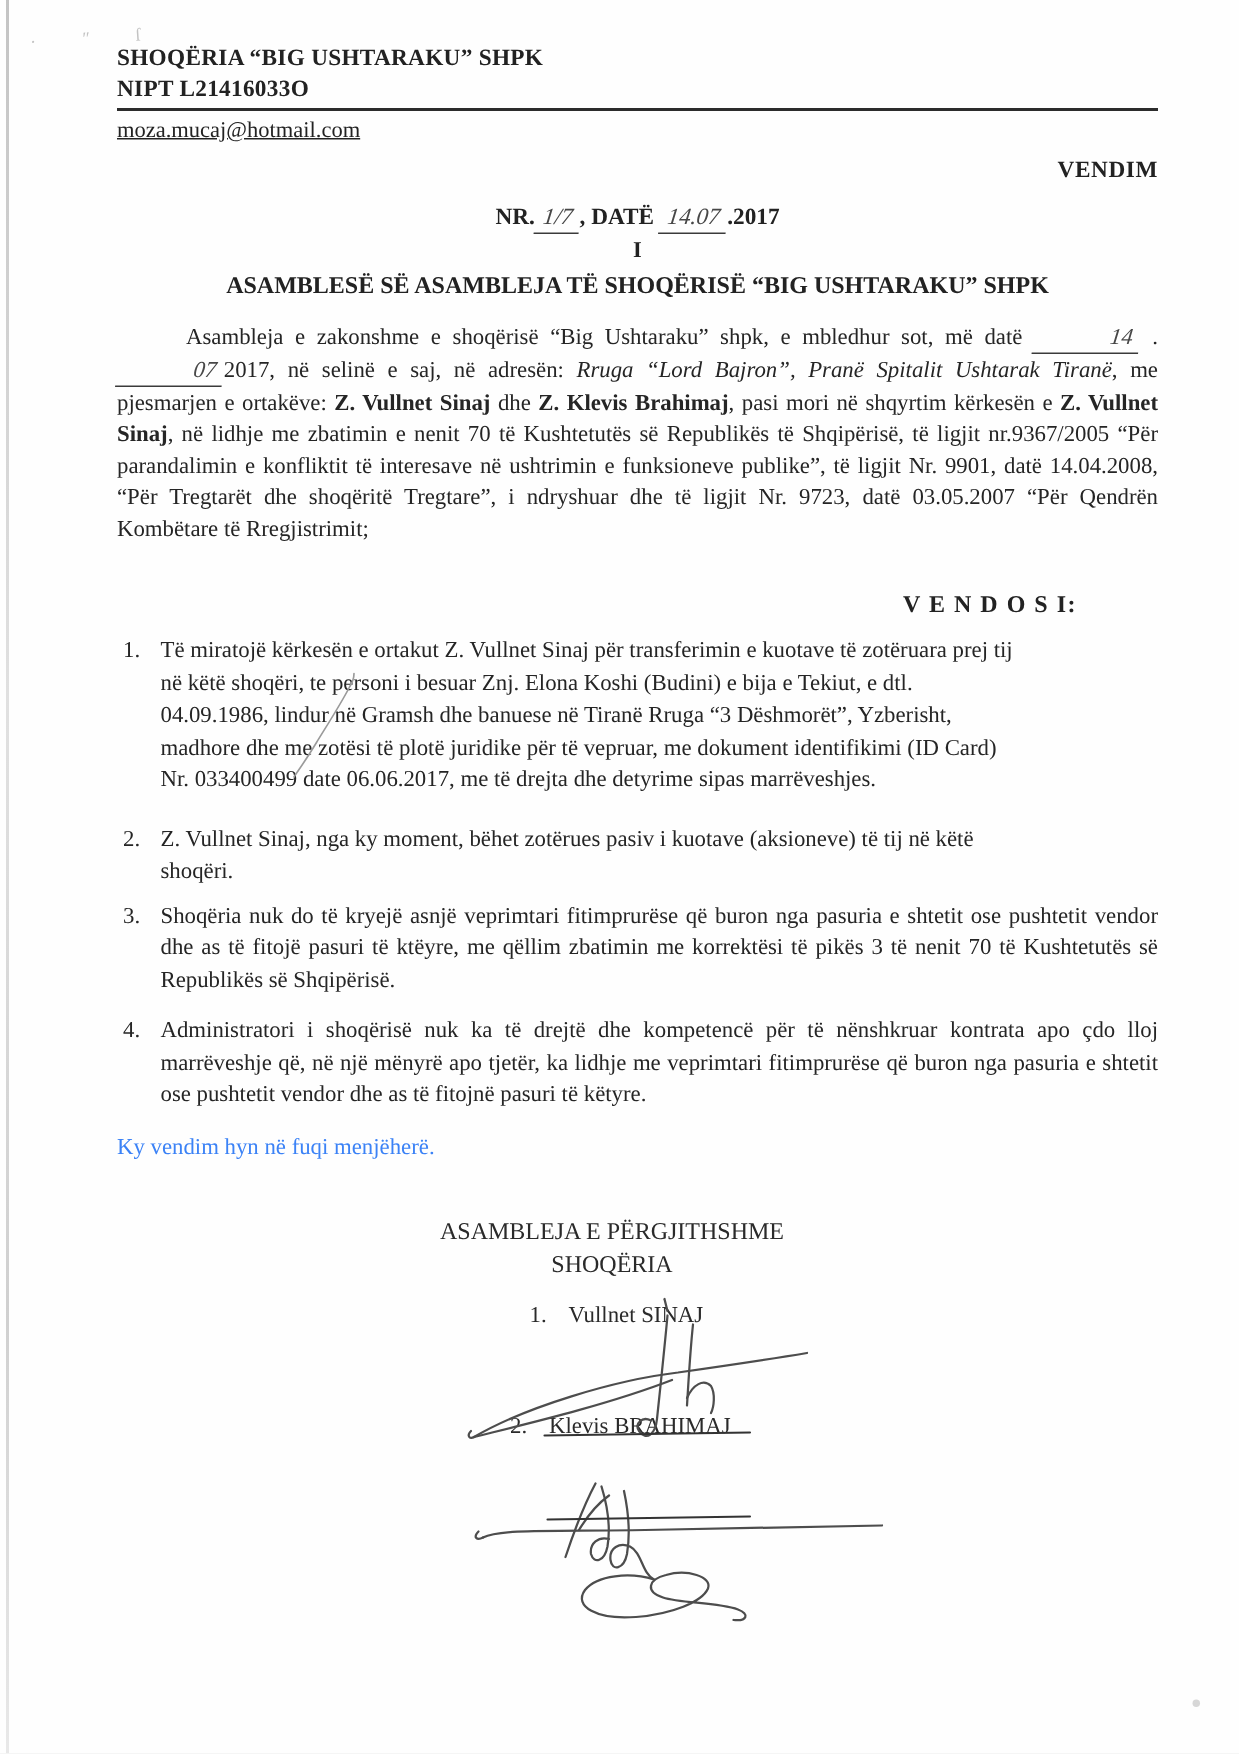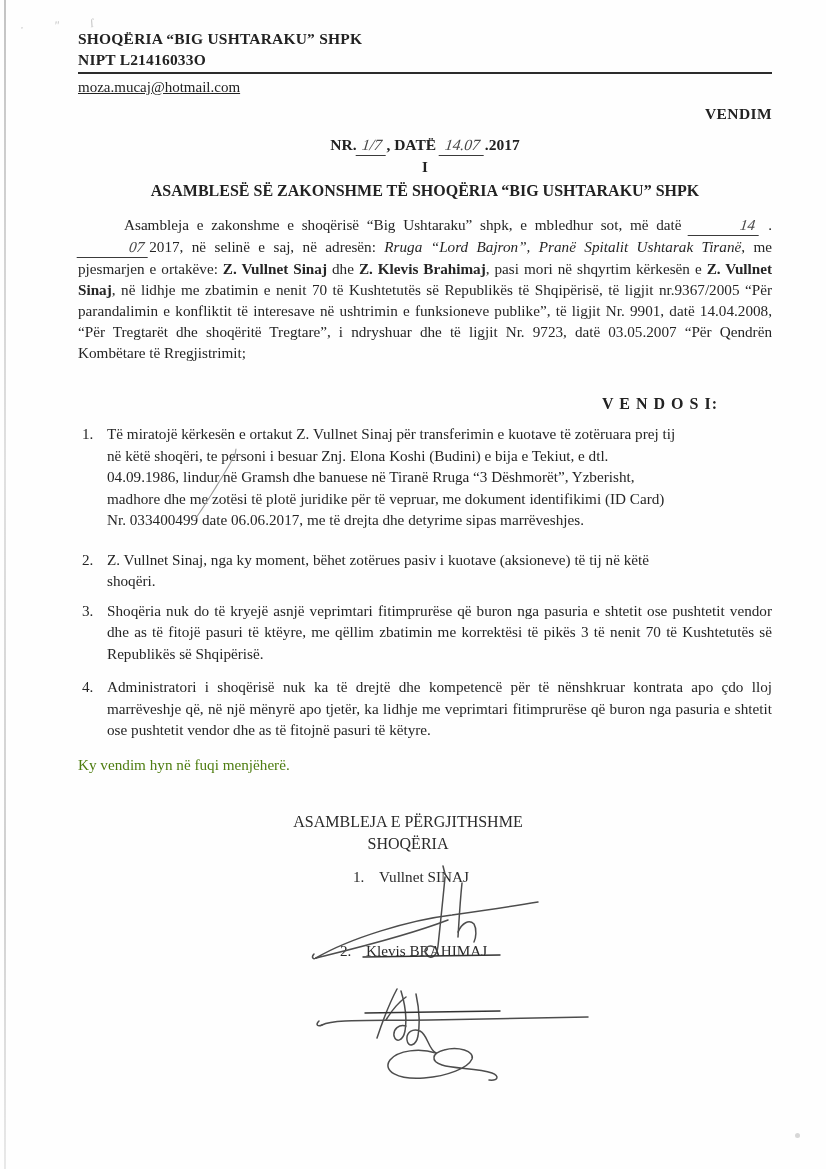--- a/index.html
+++ b/index.html
@@ -42,21 +42,21 @@
 
   .decisions{margin-top:8px;}
   .decision{display:flex;padding-left:4px;font-size:15.2px;line-height:21.5px;color:#252525;}
   .decision .num{width:25px;flex:none;}
   .decision .txt{flex:1;white-space:pre-line;text-align:justify;}
   .d1{margin-bottom:18px;}
   .d2{margin-bottom:8px;}
   .d3{margin-bottom:12px;}
   .d4{margin-bottom:13px;}
 
-  .closing{font-size:15.2px;line-height:21.5px;color:#4d7c0f;}
+  .closing{font-size:15.2px;line-height:21.5px;color:#3b82f6;}
 
   .sig-heading{width:660px;text-align:center;margin-top:36px;font-size:16px;line-height:22px;color:#2a2a2a;}
   .signer{font-size:15.2px;line-height:21px;color:#2a2a2a;}
   .signer .num{display:inline-block;width:26px;}
   .signer1{margin-top:11px;margin-left:275px;}
   .signer2{margin-top:53px;margin-left:262px;}
 
   svg.ink{position:absolute;left:0;top:0;pointer-events:none;}
   .ink path{fill:none;stroke:#4d4d4d;stroke-width:1.5;stroke-linecap:round;}
   .ink .light{stroke:#9a9a9a;stroke-width:1.1;}
@@ -71,21 +71,21 @@
 
   <div class="content">
     <div class="hdr-company">SHOQËRIA “BIG USHTARAKU” SHPK</div>
     <div class="hdr-company">NIPT L21416033O</div>
     <hr class="hdr-rule">
     <div class="hdr-email"><span>moza.mucaj@hotmail.com</span></div>
 
     <div class="doc-type">VENDIM</div>
     <div class="nr-line"><span>NR.</span><span class="hw hw-u">1/7</span><span>, DATË </span><span class="hw hw-u">14.07</span><span>.2017</span></div>
     <div class="sub-i">I</div>
-    <div class="assembly-title">ASAMBLESË SË ZAKONSHME TË SHOQËRIA  “BIG USHTARAKU” SHPK</div>
+    <div class="assembly-title">ASAMBLESË SË ASAMBLEJA TË SHOQËRISË  “BIG USHTARAKU” SHPK</div>
 
     <p class="intro"><span>Asambleja e zakonshme e shoqërisë “Big Ushtaraku” shpk, e mbledhur sot, më datë </span><span class="hw hw-u">14</span><span> . </span><span class="hw hw-u">07</span><span>2017, në selinë e saj, në adresën: </span><span class="i">Rruga “Lord Bajron”, Pranë Spitalit Ushtarak Tiranë</span><span>, me pjesmarjen e ortakëve: </span><span class="b">Z. Vullnet Sinaj</span><span> dhe </span><span class="b">Z. Klevis Brahimaj</span><span>, pasi mori në shqyrtim kërkesën e </span><span class="b">Z. Vullnet Sinaj</span><span>, në lidhje me zbatimin e nenit 70 të Kushtetutës së Republikës të Shqipërisë, të ligjit nr.9367/2005 “Për parandalimin e konfliktit të interesave në ushtrimin e funksioneve publike”, të ligjit Nr. 9901, datë 14.04.2008, “Për Tregtarët dhe shoqëritë Tregtare”, i ndryshuar  dhe të ligjit  Nr. 9723, datë 03.05.2007 “Për Qendrën Kombëtare të Rregjistrimit;</span></p>
 
     <div class="vendosi">V E N D O S I:</div>
 
     <div class="decisions">
       <div class="decision d1">
         <span class="num">1.</span>
         <span class="txt">Të miratojë kërkesën e ortakut Z. Vullnet Sinaj për transferimin e kuotave të zotëruara prej tij
 në këtë shoqëri, te personi i besuar Znj. Elona Koshi (Budini) e bija e Tekiut, e dtl.

